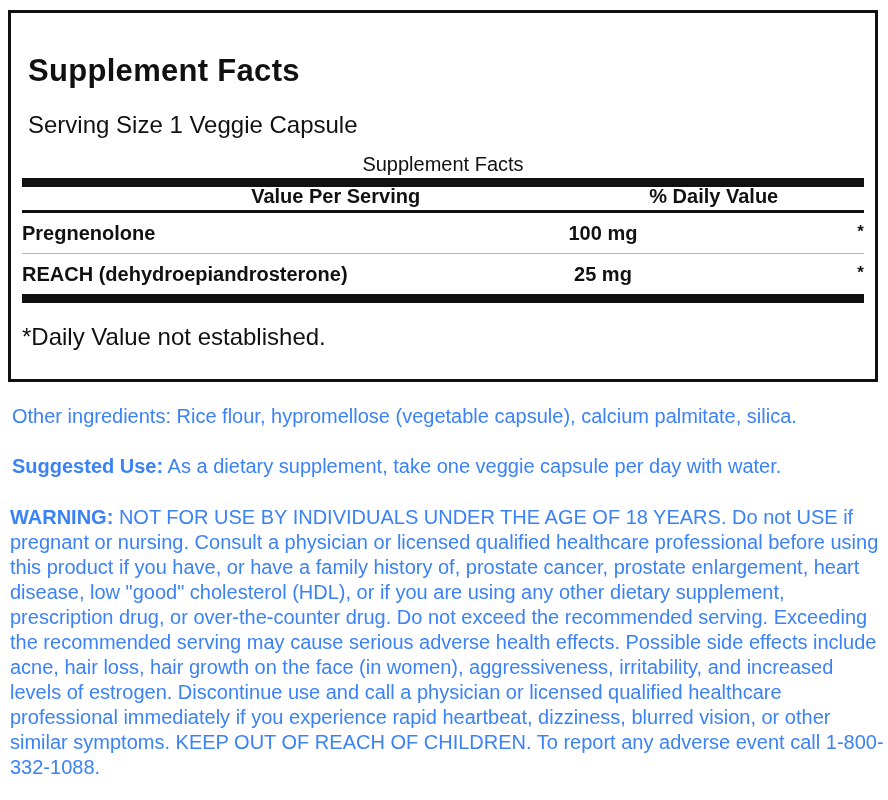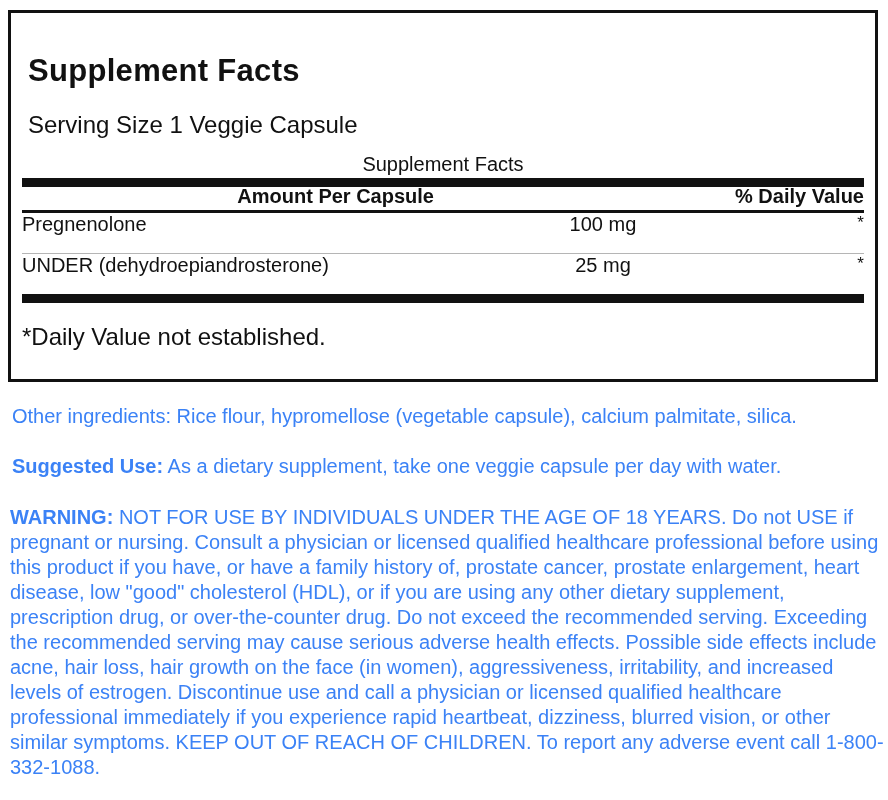--- a/index.html
+++ b/index.html
@@ -51,25 +51,27 @@
   .header-row {
     display: flex;
     align-items: flex-end;
     height: 26px;
     padding-bottom: 2px;
     border-bottom: 3px solid #111111;
     font-size: 20px;
     font-weight: bold;
   }
   .header-amount { width: 74.5%; text-align: center; }
-  .header-dv { width: 25.5%; text-align: right; }
+  .header-dv { width: 25.5%; }
   .data-row {
     display: flex;
     font-size: 20px;
+    padding-top: 9px;
     height: 40px;
+    font-weight: bold;
   }
   .cell-name { width: 54%; text-align: left; }
   .cell-amount { width: 30%; text-align: center; }
   .cell-dv { width: 16%; text-align: right; font-size: 17px; }
   .row-sep { height: 1px; background: #b5b5b5; }
   .footnote {
     margin: 22px 0 0 0;
     font-size: 24px;
     line-height: 24px;
   }
@@ -95,34 +97,34 @@
   <div class="facts-box">
     <div class="panel-title">Supplement Facts</div>
 
     <div class="serving">Serving Size 1 Veggie Capsule</div>
 
     <div class="caption">Supplement Facts</div>
 
     <div class="bar bar-top"></div>
 
     <div class="header-row">
-      <span class="header-amount">Amount Per Capsule</span>
+      <span class="header-amount">Value Per Serving</span>
       <span class="header-dv">% Daily Value</span>
     </div>
 
     <div class="data-row">
       <span class="cell-name">Pregnenolone</span>
       <span class="cell-amount">100 mg</span>
       <span class="cell-dv">*</span>
     </div>
 
     <div class="row-sep"></div>
 
     <div class="data-row">
-      <span class="cell-name">UNDER (dehydroepiandrosterone)</span>
+      <span class="cell-name">REACH (dehydroepiandrosterone)</span>
       <span class="cell-amount">25 mg</span>
       <span class="cell-dv">*</span>
     </div>
 
     <div class="bar"></div>
 
     <div class="footnote">*Daily Value not established.</div>
   </div>
 
   <p class="para other-ingredients"><span>Other ingredients: Rice flour, hypromellose (vegetable capsule), calcium palmitate, silica.</span></p>

